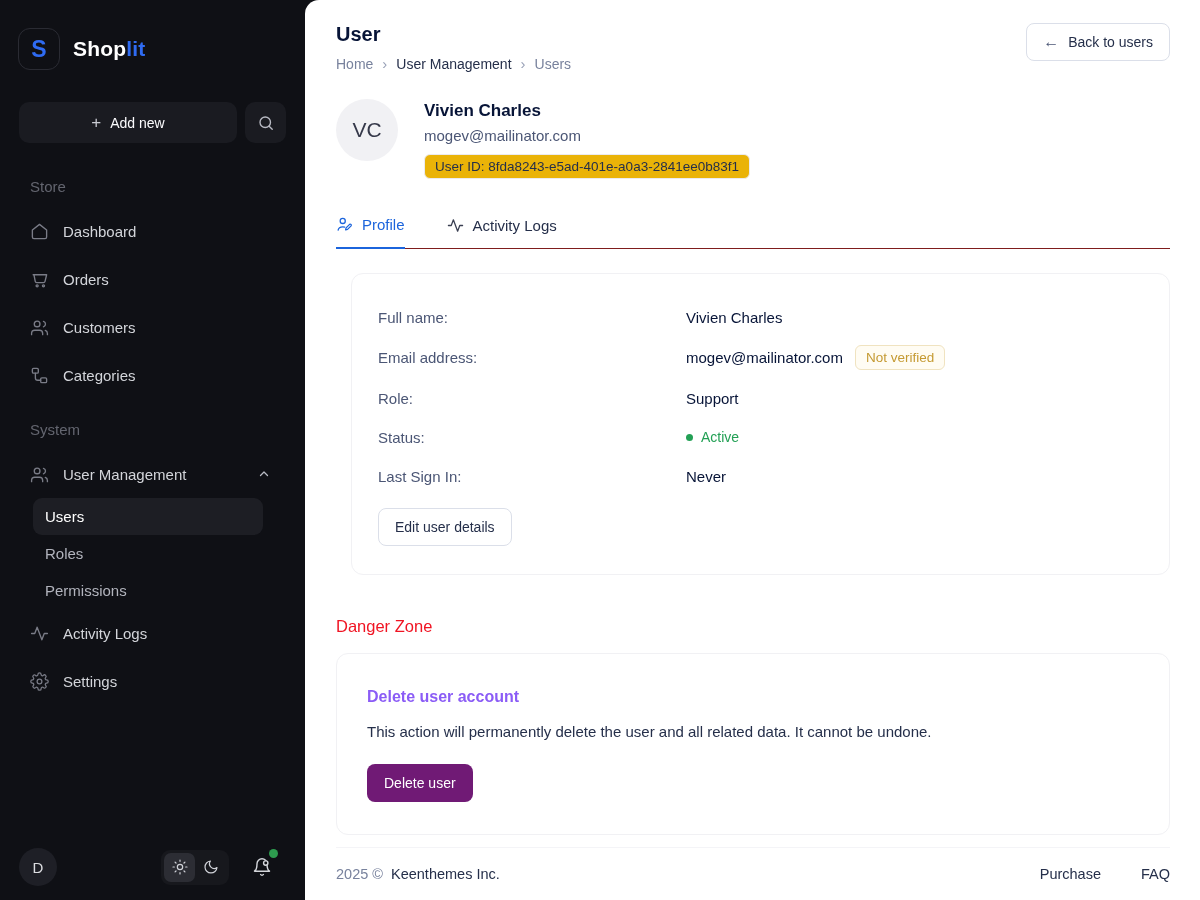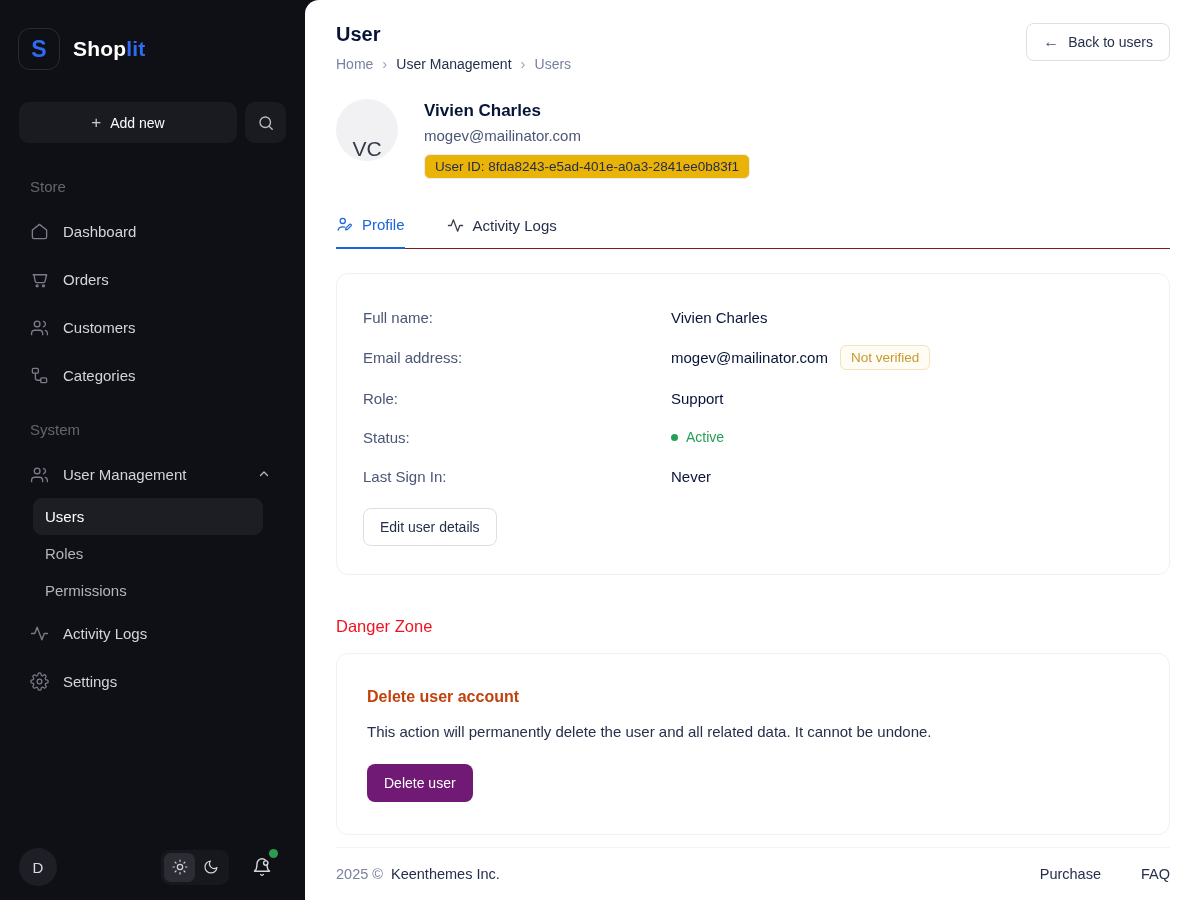--- a/index.html
+++ b/index.html
@@ -93,58 +93,59 @@
   .btn-light {
     height:38px; padding:0 16px; background:#ffffff; border:1px solid #dbdfe9;
     border-radius:8px; font-size:14px; font-weight:500; color:#252f4a; cursor:pointer;
     display:inline-flex; align-items:center; gap:9px; font-family:inherit;
   }
   .btn-light .arrow { font-size:16px; color:#4b5675; }
 
   .user-block { display:flex; gap:26px; margin-top:27px; }
   .avatar-vc {
     width:62px; height:62px; border-radius:50%; background:#f1f1f4;
-    display:flex; align-items:flex-end; justify-content:center;
+    display:flex; align-items:center; justify-content:center;
     font-size:21px; color:#36394a;
   }
   .user-name { font-size:17px; font-weight:600; color:#071437; margin-top:2px; }
   .user-email { font-size:15px; color:#4b5675; margin-top:6px; }
   .user-id-badge {
     display:inline-flex; margin-top:10px; padding:4px 10px;
     border:1px solid #ebebf0; background:#eab308; border-radius:6px;
     font-size:13.5px; color:#252f4a;
   }
 
   .tabs { display:flex; gap:42px; margin-top:37px; border-bottom:1px solid #7f1d1d; }
   .tab { display:flex; align-items:center; gap:9px; padding-bottom:14px; font-size:15px; font-weight:500; cursor:pointer; }
   .tab.active { color:#1b64dc; border-bottom:2px solid #1b64dc; margin-bottom:-1px; }
   .tab.inactive { color:#252f4a; }
   .tab.inactive .ico { color:#3a3f52; }
 
   .card {
     border:1px solid #f1f1f4; border-radius:12px; margin-top:24px;
     padding:32px 26px 28px 26px;
+    margin-left:15px;
   }
   .info-row { display:flex; align-items:center; margin-bottom:17px; font-size:15px; min-height:22px; }
   .info-label { width:308px; color:#4b5675; }
   .info-value { color:#071437; display:flex; align-items:center; gap:12px; }
   .badge-warning {
     font-size:13.5px; color:#c59a32; border:1px solid #f0e3c0; background:#fffcf3;
     border-radius:6px; padding:4px 10px;
   }
   .status-wrap { display:flex; align-items:center; gap:8px; color:#23a055; font-size:14px; }
   .status-dot { width:7px; height:7px; border-radius:50%; background:#23a055; }
   .edit-btn-row { margin-top:21px; }
 
   .danger-heading { margin-top:42px; font-size:16.5px; font-weight:400; color:#f01423; }
   .danger-card {
     border:1px solid #f1f1f4; border-radius:12px; margin-top:17px;
     padding:34px 30px 32px 30px;
   }
-  .danger-title { font-size:16px; font-weight:700; color:#c2410c; }
+  .danger-title { font-size:16px; font-weight:700; color:#8b5cf6; }
   .danger-desc { font-size:15px; color:#252f4a; margin-top:17px; }
   .btn-danger {
     margin-top:24px; height:38px; padding:0 17px; background:#701a75; border:none;
     border-radius:8px; color:#ffffff; font-size:14px; font-weight:500; cursor:pointer;
     font-family:inherit;
   }
 
   .main-footer {
     margin-top:auto; border-top:1px solid #f4f4f7; height:53px;
     display:flex; align-items:center; justify-content:space-between; font-size:14.5px;

